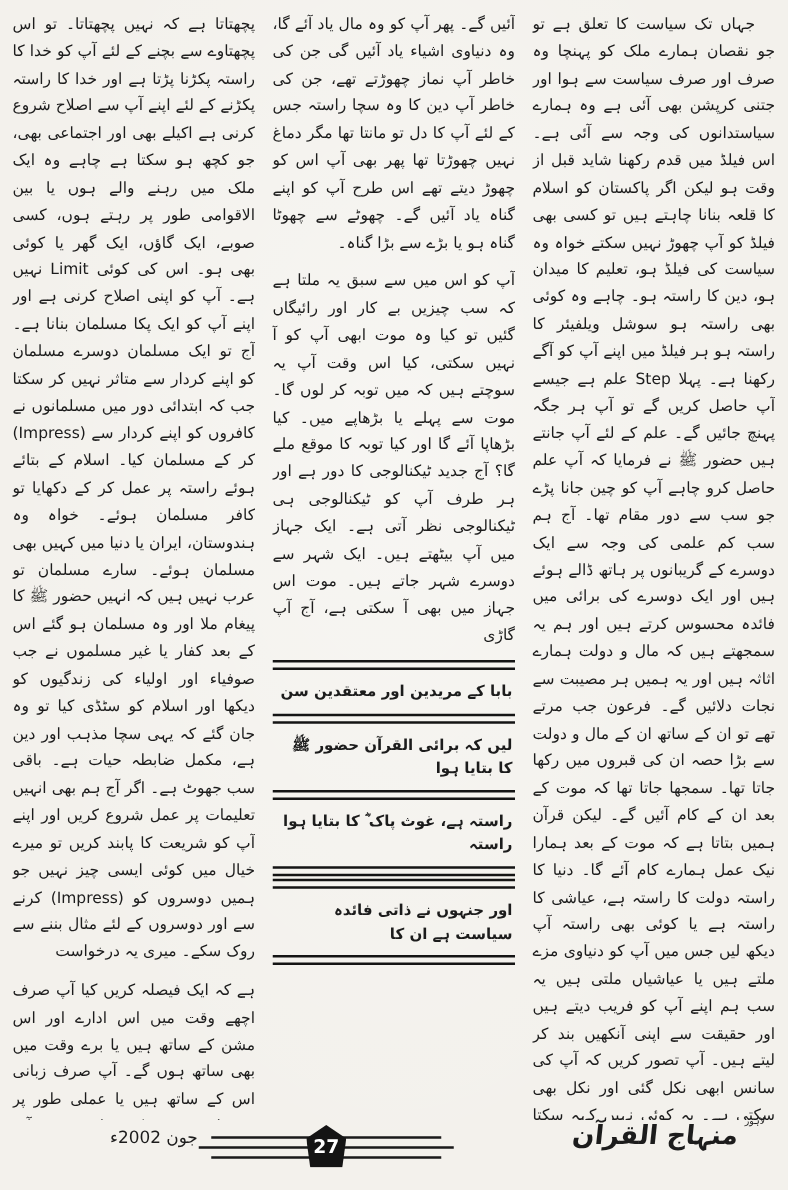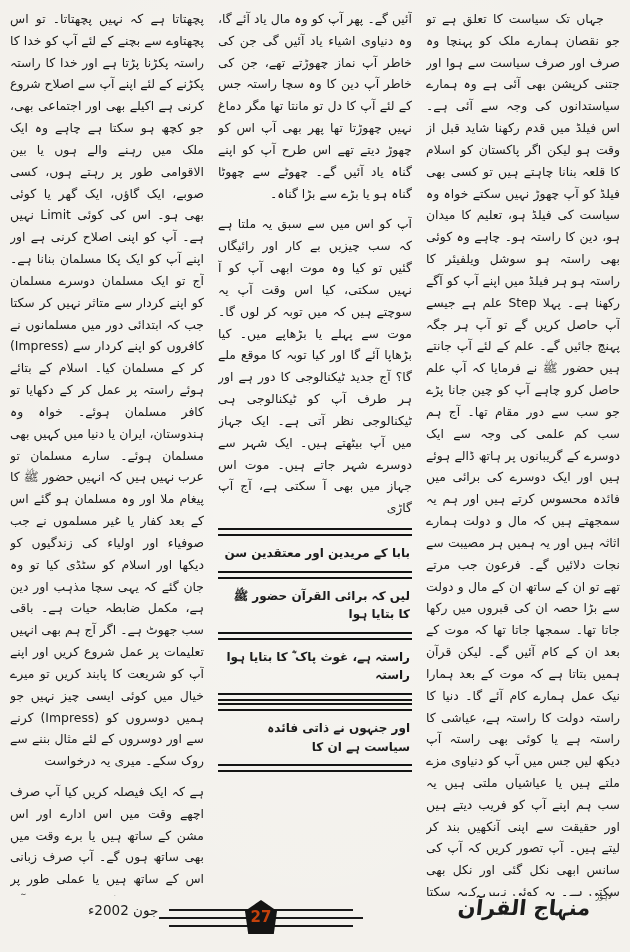--- a/index.html
+++ b/index.html
@@ -75,21 +75,21 @@
   .orn-line.l1{top:3px;left:4px;right:4px;}
   .orn-line.l2{top:11px;left:-6px;right:-6px;}
   .orn-line.l3{top:19px;left:4px;right:4px;}
   .page-badge{
     position:absolute;
     left:50%;top:-6px;
     transform:translateX(-50%);
     width:32px;height:34px;
     background:#141414;
     clip-path:polygon(50% 0, 100% 32%, 90% 100%, 10% 100%, 0 32%);
-    color:#c2410c;
+    color:#ffffff;
     font-weight:bold;
     font-size:15px;
     display:flex;align-items:center;justify-content:center;
     font-family:"DejaVu Sans", sans-serif;
   }
   .footer-logo{
     position:absolute;
     right:18px;top:2px;
     direction:rtl;
     text-align:left;

